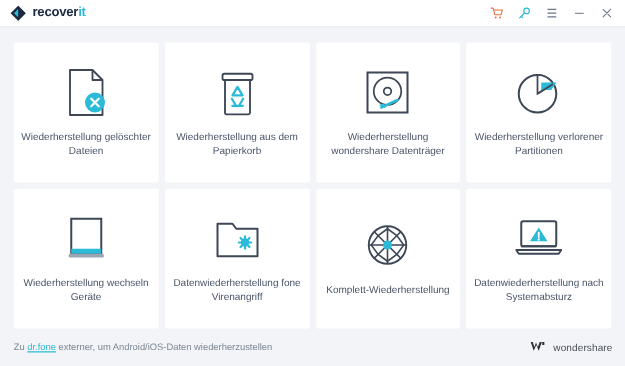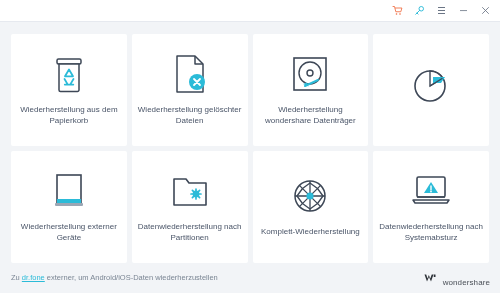--- a/index.html
+++ b/index.html
@@ -108,36 +108,47 @@
     line-height: 1;
   }
   .footer-note a {
     color: #2bbbd8;
     text-decoration: underline;
     cursor: pointer;
   }
   .footer-brand {
     margin-left: auto;
     display: flex;
-    align-items: flex-end;
+    align-items: center;
     gap: 4px;
   }
   .ws-text {
     font-size: 8px;
     color: #4a4f57;
     letter-spacing: .1px;
   }
 </style>
 </head>
 <body>
 
 <div id="app">
 
   <div class="titlebar">
 
+    <div class="brand">
+      <span class="brand-mark">
+        <svg width="13" height="13" viewBox="0 0 26 26">
+          <path d="M13 1 L25 13 L13 25 L1 13 Z" fill="#1b2a41"></path>
+          <path d="M13 1 L25 13 L19 19 L7 7 Z" fill="#ffffff" opacity="0.0"></path>
+          <path d="M6.5 13 L13 6.5 L19.5 13 L13 19.5 Z" fill="#2bbbd8"></path>
+          <path d="M13 1 L25 13 L13 25 Z" fill="#1b2a41"></path>
+        </svg>
+      </span>
+      <span class="brand-text"><span>recover</span><span class="accent">it</span></span>
+    </div>
 
     <div class="win-actions">
 
       <span class="win-ico" title="Kaufen">
         <svg width="11" height="11" viewBox="0 0 22 22">
           <path d="M2 3 h3 l2.6 10.5 h10 l2.2 -7.5 h-13" fill="none" stroke="#f06a3f" stroke-width="1.7" stroke-linecap="round" stroke-linejoin="round"></path>
           <circle cx="9" cy="18" r="1.6" fill="#f06a3f"></circle>
           <circle cx="16" cy="18" r="1.6" fill="#f06a3f"></circle>
         </svg>
       </span>
@@ -168,43 +179,43 @@
         <svg width="11" height="11" viewBox="0 0 22 22">
           <path d="M5 5 L17 17 M17 5 L5 17" stroke="#6b7585" stroke-width="1.7" stroke-linecap="round"></path>
         </svg>
       </span>
 
     </div>
   </div>
 
   <div class="content">
     <div class="grid">
+
+      <div class="card">
+        <div class="card-icon">
+          <svg width="36" height="40" viewBox="0 0 36 40">
+            <path d="M5 2 h18 l8 8 v28 h-26 z" fill="#ffffff" stroke="#3d4756" stroke-width="1.5" stroke-linejoin="round"></path>
+            <path d="M23 2 v8 h8" fill="none" stroke="#3d4756" stroke-width="1.5" stroke-linejoin="round"></path>
+            <circle cx="25" cy="28" r="8" fill="#2bbbd8"></circle>
+            <path d="M22 25 l6 6 M28 25 l-6 6" stroke="#ffffff" stroke-width="1.8" stroke-linecap="round"></path>
+          </svg>
+        </div>
+        <div class="card-label">Wiederherstellung gelöschter Dateien</div>
+      </div>
 
       <div class="card">
         <div class="card-icon">
           <svg width="36" height="40" viewBox="0 0 36 40">
             <rect x="6" y="5" width="24" height="5" rx="1.5" fill="none" stroke="#3d4756" stroke-width="1.5"></rect>
             <path d="M8 10 h20 v26 a1.5 1.5 0 0 1 -1.5 1.5 h-17 a1.5 1.5 0 0 1 -1.5 -1.5 z" fill="#ffffff" stroke="#3d4756" stroke-width="1.5"></path>
             <path d="M18 15.5 l4 6.8 h-8 z" fill="none" stroke="#2bbbd8" stroke-width="1.8" stroke-linejoin="round"></path>
             <path d="M13.5 25 l3.3 5.6 M22.5 25 l-3.3 5.6 M13.8 30.6 h8.5" fill="none" stroke="#2bbbd8" stroke-width="1.8" stroke-linecap="round"></path>
           </svg>
         </div>
         <div class="card-label">Wiederherstellung aus dem Papierkorb</div>
-      </div>
-
-      <div class="card">
-        <div class="card-icon">
-          <svg width="36" height="40" viewBox="0 0 36 40">
-            <path d="M5 2 h18 l8 8 v28 h-26 z" fill="#ffffff" stroke="#3d4756" stroke-width="1.5" stroke-linejoin="round"></path>
-            <path d="M23 2 v8 h8" fill="none" stroke="#3d4756" stroke-width="1.5" stroke-linejoin="round"></path>
-            <circle cx="25" cy="28" r="8" fill="#2bbbd8"></circle>
-            <path d="M22 25 l6 6 M28 25 l-6 6" stroke="#ffffff" stroke-width="1.8" stroke-linecap="round"></path>
-          </svg>
-        </div>
-        <div class="card-label">Wiederherstellung gelöschter Dateien</div>
       </div>
 
       <div class="card">
         <div class="card-icon">
           <svg width="38" height="38" viewBox="0 0 38 38">
             <rect x="3" y="3" width="32" height="32" fill="#ffffff" stroke="#3d4756" stroke-width="1.6"></rect>
             <circle cx="19" cy="18" r="11" fill="none" stroke="#3d4756" stroke-width="1.4"></circle>
             <circle cx="19" cy="18" r="3" fill="none" stroke="#3d4756" stroke-width="1.4"></circle>
             <path d="M27 25 L14 31" stroke="#2bbbd8" stroke-width="2" stroke-linecap="round"></path>
             <path d="M12 29 l4 -1.5 l1.5 4 z" fill="#2bbbd8"></path>
@@ -215,44 +226,45 @@
 
       <div class="card">
         <div class="card-icon">
           <svg width="40" height="40" viewBox="0 0 40 40">
             <circle cx="19" cy="21" r="15" fill="none" stroke="#3d4756" stroke-width="1.6"></circle>
             <path d="M19 21 L19 6 A15 15 0 0 1 31.5 13.2 Z" fill="#ffffff" stroke="#3d4756" stroke-width="1.4"></path>
             <path d="M22 12 L34 12 L30 18 L22 18 Z" fill="#2bbbd8"></path>
             <path d="M19 21 L31.5 13.2" stroke="#3d4756" stroke-width="1.3"></path>
           </svg>
         </div>
+        <div class="card-label">Wiederherstellung verlorener Partitionen</div>
       </div>
 
       <div class="card">
         <div class="card-icon">
           <svg width="36" height="38" viewBox="0 0 36 38">
             <rect x="6" y="3" width="24" height="28" fill="#ffffff" stroke="#3d4756" stroke-width="1.6"></rect>
             <rect x="6" y="27" width="24" height="4" fill="#2bbbd8"></rect>
             <rect x="4" y="31" width="28" height="3" rx="1" fill="#9aa6b4"></rect>
           </svg>
         </div>
-        <div class="card-label">Wiederherstellung externer Geräte</div>
+        <div class="card-label">Wiederherstellung wechseln Geräte</div>
       </div>
 
       <div class="card">
         <div class="card-icon">
           <svg width="40" height="36" viewBox="0 0 40 36">
             <path d="M4 6 h12 l3 4 h17 v22 h-32 z" fill="#ffffff" stroke="#3d4756" stroke-width="1.6" stroke-linejoin="round"></path>
             <g stroke="#2bbbd8" stroke-width="1.7" stroke-linecap="round">
               <path d="M26 16 v10 M21 21 h10 M22.4 17.4 l7.2 7.2 M29.6 17.4 l-7.2 7.2"></path>
             </g>
             <circle cx="26" cy="21" r="3.4" fill="#2bbbd8"></circle>
           </svg>
         </div>
-        <div class="card-label">Datenwiederherstellung nach Partitionen</div>
+        <div class="card-label">Datenwiederherstellung fone Virenangriff</div>
       </div>
 
       <div class="card">
         <div class="card-icon">
           <svg width="40" height="40" viewBox="0 0 40 40">
             <circle cx="20" cy="20" r="15" fill="none" stroke="#3d4756" stroke-width="1.5"></circle>
             <g stroke="#3d4756" stroke-width="1.3">
               <path d="M20 5 V35 M5 20 H35 M9.4 9.4 L30.6 30.6 M30.6 9.4 L9.4 30.6"></path>
             </g>
             <path d="M20 7 L27.5 12.5 L33 20 L27.5 27.5 L20 33 L12.5 27.5 L7 20 L12.5 12.5 Z" fill="none" stroke="#3d4756" stroke-width="1.3" stroke-linejoin="round"></path>

